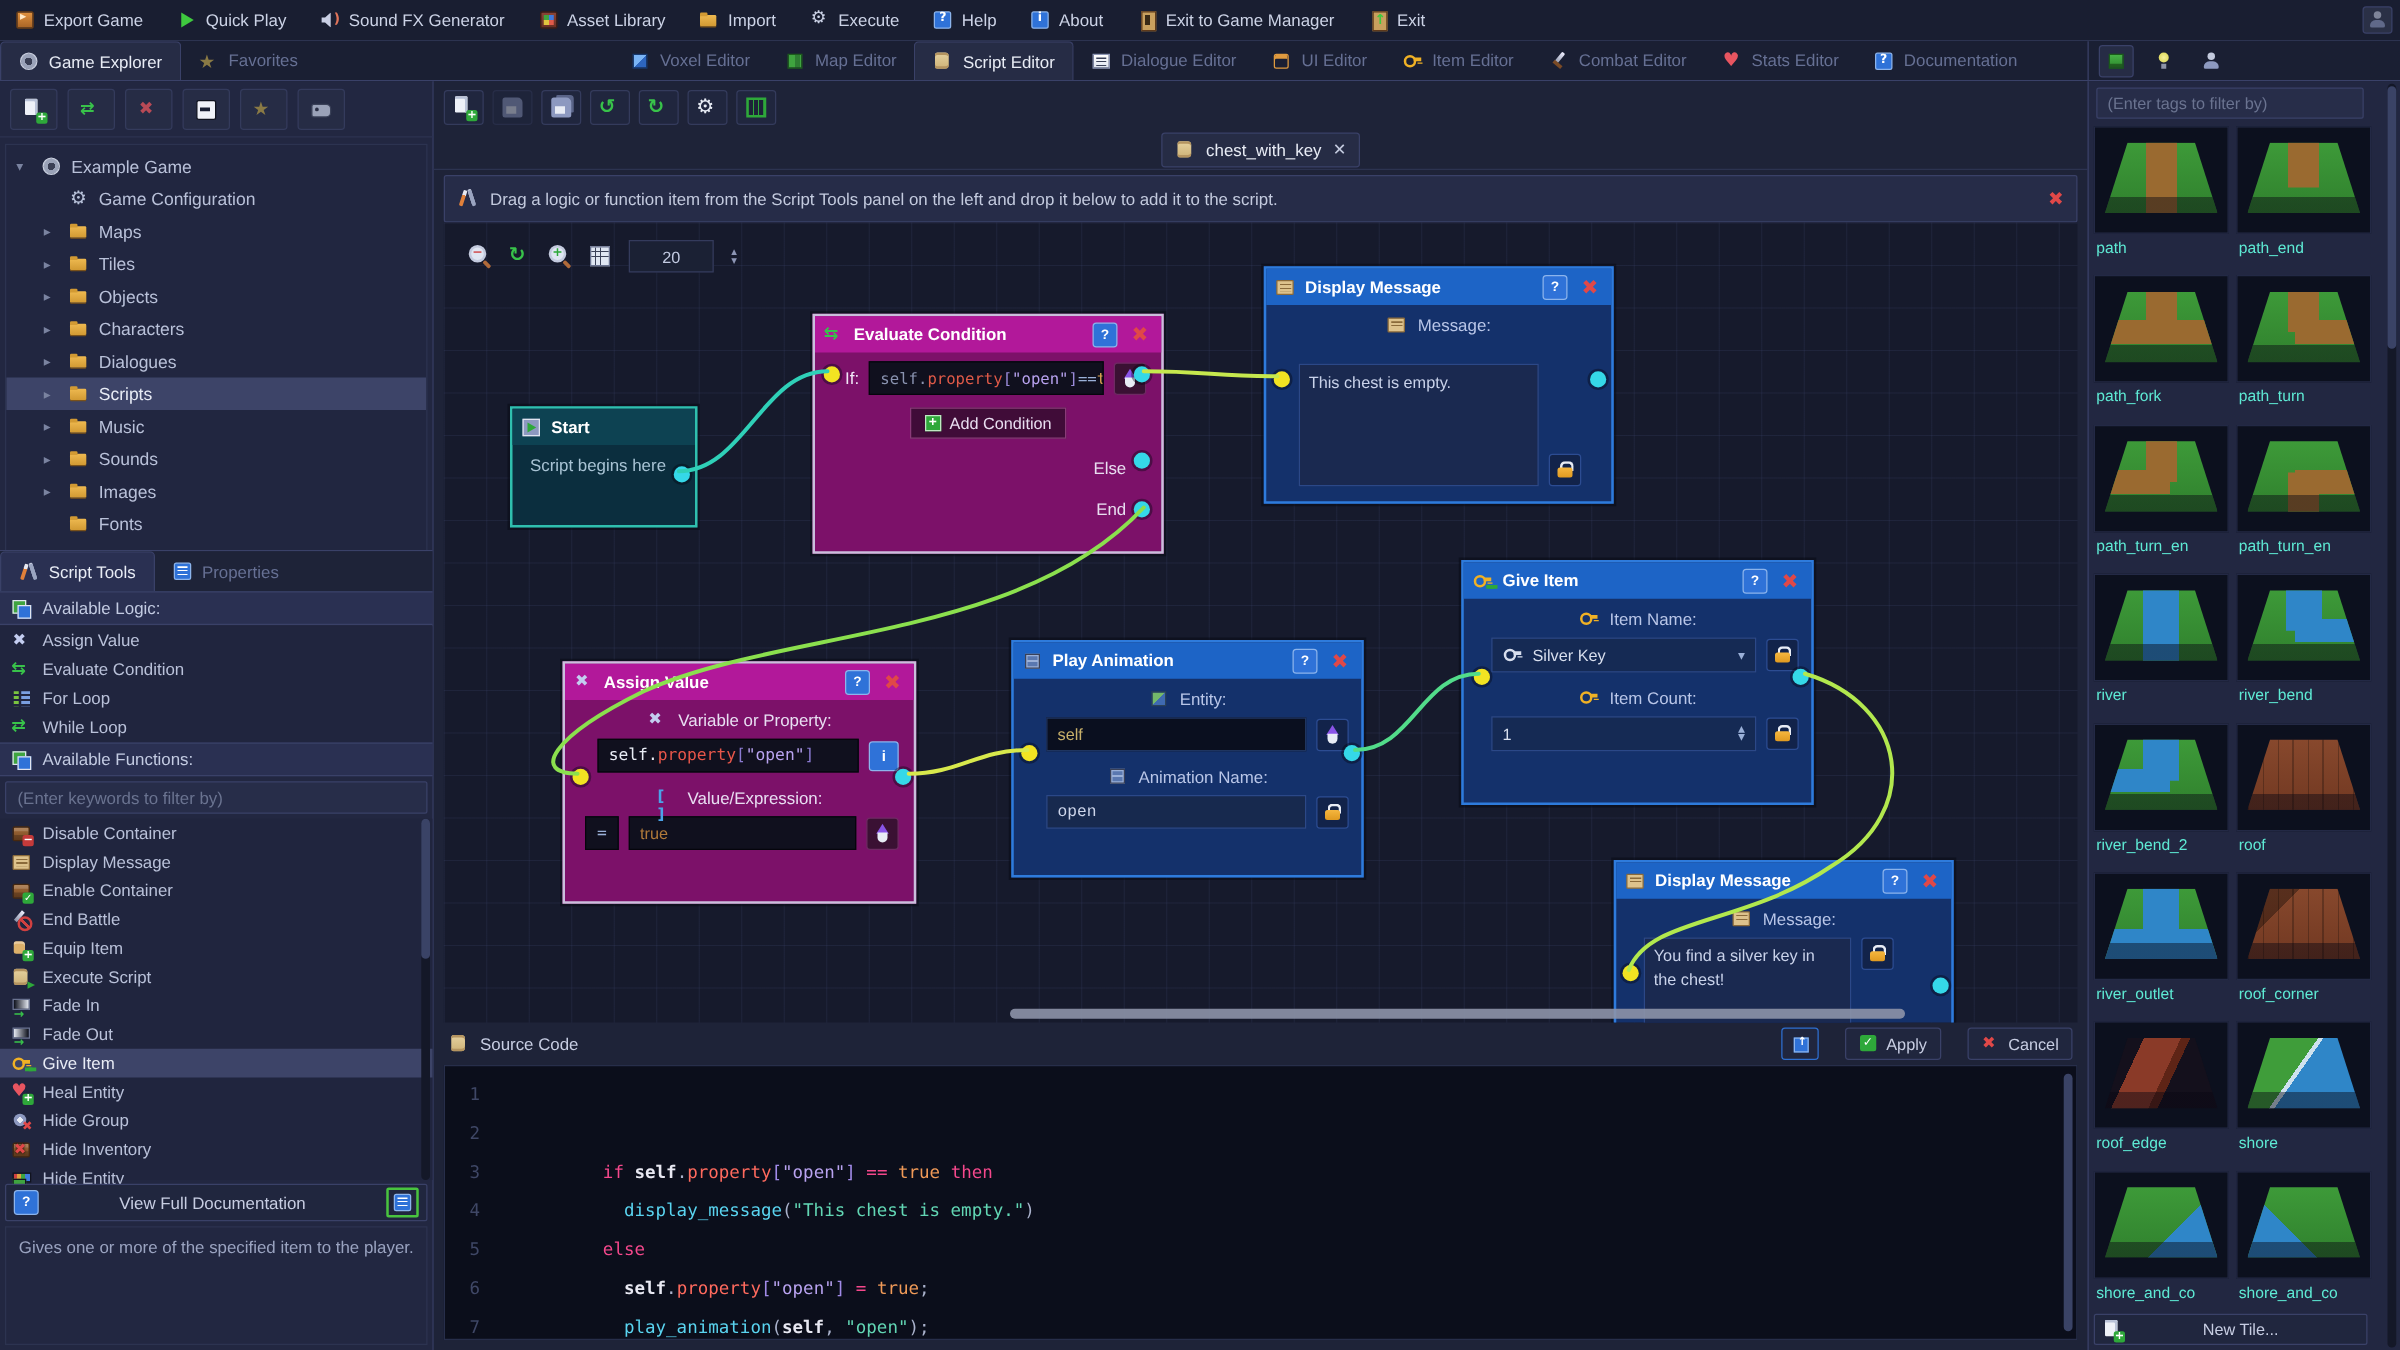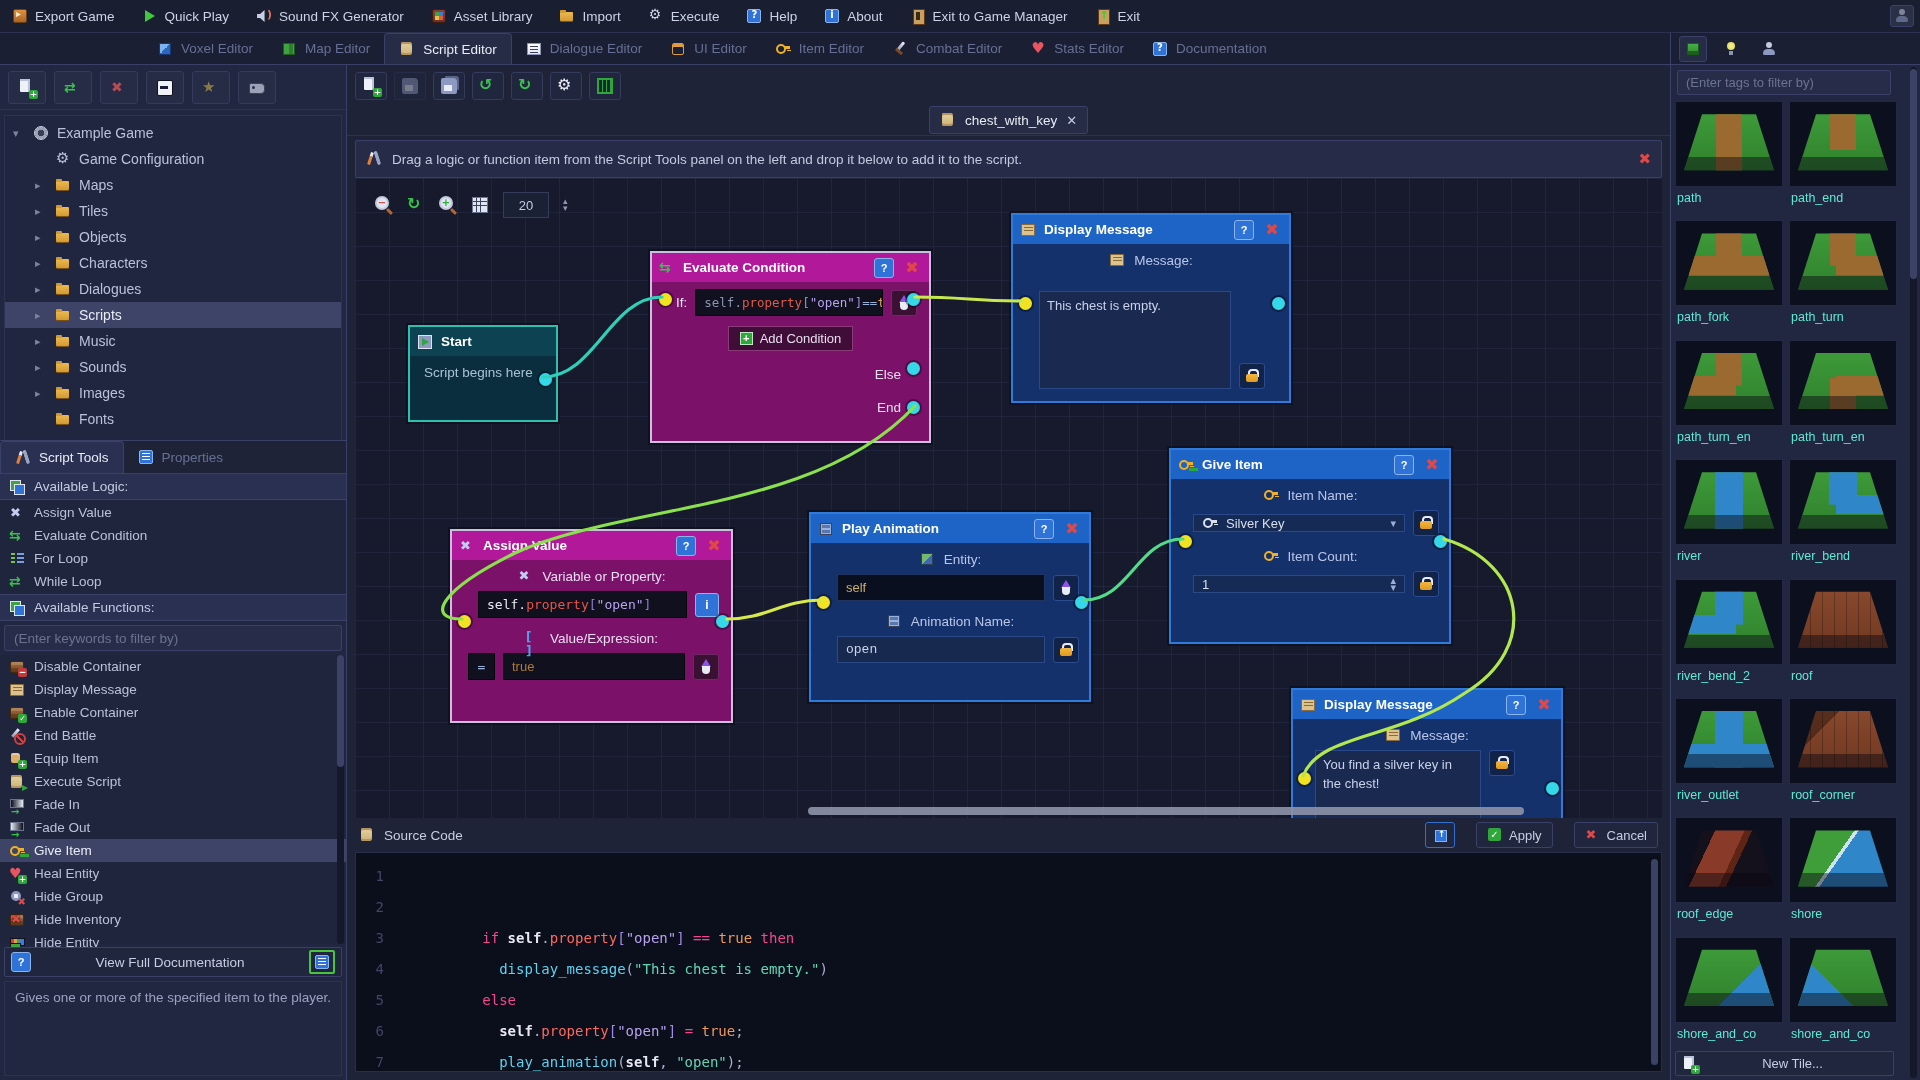--- a/index.html
+++ b/index.html
@@ -154,21 +154,21 @@
   .sc-toolbar{position:absolute;left:8px;top:6px;height:30px;display:flex;gap:7px;align-items:center}
   .sbtn{width:32px;height:28px;background:#20263e;border:1px solid #343b5c;border-radius:3px;display:flex;align-items:center;justify-content:center}
   .sbtn[data-dis="true"]{opacity:.45}
   .tabstrip{position:absolute;left:0;right:0;top:38px;height:33px;border-bottom:1px solid #2c3350;display:flex;justify-content:center}
   .stab{margin-top:3px;height:28px;display:flex;align-items:center;gap:9px;background:#262c45;border:1px solid #3a4168;border-radius:3px;padding:0 10px;font-size:13.5px;color:#e8ecf5}
   .stab .x{color:#c3cade;font-weight:bold;font-size:13px}
   .hint{position:absolute;left:8px;right:8px;top:75px;height:38px;background:#262c48;border:1px solid #3a4168;border-radius:2px;display:flex;align-items:center;gap:10px;padding:0 10px;font-size:13.5px;color:#c3cade}
   .hint .x{margin-left:auto;color:#e04848;font-weight:bold;font-size:15px}
   .canvas{position:absolute;left:8px;right:8px;top:113px;height:640px;background:#161a2c;overflow:hidden;background-image:linear-gradient(rgba(80,92,140,.16) 1px,transparent 1px),linear-gradient(90deg,rgba(80,92,140,.16) 1px,transparent 1px);background-size:34px 34px}
   .cv-tools{position:absolute;left:20px;top:14px;display:flex;align-items:center;gap:14px;z-index:30}
-  .numbox{width:46px;height:26px;background:#1b2134;border:1px solid #343b5c;display:flex;align-items:center;justify-content:center;font-size:13px;color:#c3cbe2}
+  .numbox{width:68px;height:26px;background:#1b2134;border:1px solid #343b5c;display:flex;align-items:center;justify-content:center;font-size:13px;color:#c3cbe2}
   .spin{display:flex;flex-direction:column;color:#8d96b5;font-size:9px;line-height:7px}
   .hbar{position:absolute;left:453px;bottom:3px;width:716px;height:8px;background:#8d93a8;border-radius:4px;opacity:.9;z-index:30}
   svg.wires{position:absolute;inset:0;z-index:20;pointer-events:none}
   
   .node{position:absolute;border:2px solid;box-shadow:0 0 0 2px rgba(5,8,18,.5);z-index:10}
   .node-m{background:#7c1169;border-color:#cabfdc}
   .node-m .ntitle{background:#b2189a}
   .node-b{background:#14316b;border-color:#2e7bdc}
   .node-b .ntitle{background:#1d64c6}
   .node-s{background:#0b2e3e;border-color:#2fbfae}
@@ -189,21 +189,21 @@
   .node-b .nbtn2{background:#12234a;border:1px solid #2c4c92}
   .nbtn2.blue{background:#2f72d8;border:1px solid #8cb4ec}
   .port{width:13px;height:13px;border-radius:50%;position:absolute;box-shadow:0 0 0 2px rgba(5,8,18,.4);z-index:15}
   .port.in{background:#f2e322}
   .port.out{background:#35d8e8}
   .addbtn{margin:10px auto 0;width:fit-content;display:flex;align-items:center;gap:7px;background:#400c38;border:1px solid #8a3a78;color:#e8def0;font-size:13px;padding:4px 11px}
   .plus{width:13px;height:13px;background:#2ea83a;border:1px solid #bfe8c2;color:#fff;font-size:11px;font-weight:bold;line-height:11px;text-align:center}
   .branchlbl{display:flex;justify-content:flex-end;padding-right:28px;font-size:13.5px;color:#e8def0}
   .ntext{background:#1a2950;border:1px solid #2b4888;color:#c9d2ea;font-size:13px;padding:5px 7px;line-height:1.45}
   .eqbox{width:27px;height:27px;background:#10101e;border:1px solid #05050c;color:#9ab0d8;display:flex;align-items:center;justify-content:center;font-family:"DejaVu Sans Mono",monospace;font-size:13px;flex:none}
-  .ddown{height:18px;background:#152a54;border:1px solid #2b4888;display:flex;align-items:center;gap:8px;padding:0 8px;font-size:13px;color:#d8dfee}
+  .ddown{height:28px;background:#152a54;border:1px solid #2b4888;display:flex;align-items:center;gap:8px;padding:0 8px;font-size:13px;color:#d8dfee}
   .ddown .cv{margin-left:auto;color:#9ab0d8;font-size:11px}
   
   [data-c="e-self"]{color:#8a93b0}[data-c="e-prop"]{color:#e05a48}[data-c="e-br"]{color:#9a8ad8}[data-c="e-str"]{color:#b9a3f0}[data-c="e-op"]{color:#9ab0d8}[data-c="e-val"]{color:#d8a050}
   [data-c="a-self"]{color:#e8ecf5}[data-c="a-prop"]{color:#e8564a}[data-c="a-br"]{color:#8a7ad0}[data-c="a-str"]{color:#b9a3f0}
   .tanval{color:#c8b06a;font-family:"Liberation Sans",sans-serif;font-size:13px}
   
   .source{position:absolute;left:8px;right:8px;top:755px;bottom:8px}
   .src-head{height:30px;display:flex;align-items:center;gap:9px;padding:0 4px;font-size:13.5px;color:#c7cde2}
   .src-btns{margin-left:auto;display:flex;gap:21px;align-items:center}
   .btn{display:flex;align-items:center;gap:6px;background:#20263e;border:1px solid #3a4168;color:#c7cde2;height:26px;padding:0 10px;border-radius:3px;font-size:13px}
@@ -297,20 +297,32 @@
     <div class="menu-item">
       <span class="ic" data-icon="exit"></span>
       <span>Exit</span>
     </div>
   </div>
 <div class="win-btn">
     <span class="ic" data-icon="user" style="opacity:.55"></span>
   </div>
 
 <div class="tabrow">
+  <div class="grp-left">
+
+      <div class="tab" data-act="true">
+        <span class="ic" data-icon="app"></span>
+        <span>Game Explorer</span>
+      </div>
+
+      <div class="tab" data-act="false">
+        <span class="ic" data-icon="star-dim"></span>
+        <span>Favorites</span>
+      </div>
+    </div>
   <div class="grp-center">
 
       <div class="tab" data-act="false">
         <span class="ic" data-icon="voxel"></span>
         <span>Voxel Editor</span>
       </div>
 
       <div class="tab" data-act="false">
         <span class="ic" data-icon="map"></span>
         <span>Map Editor</span>

